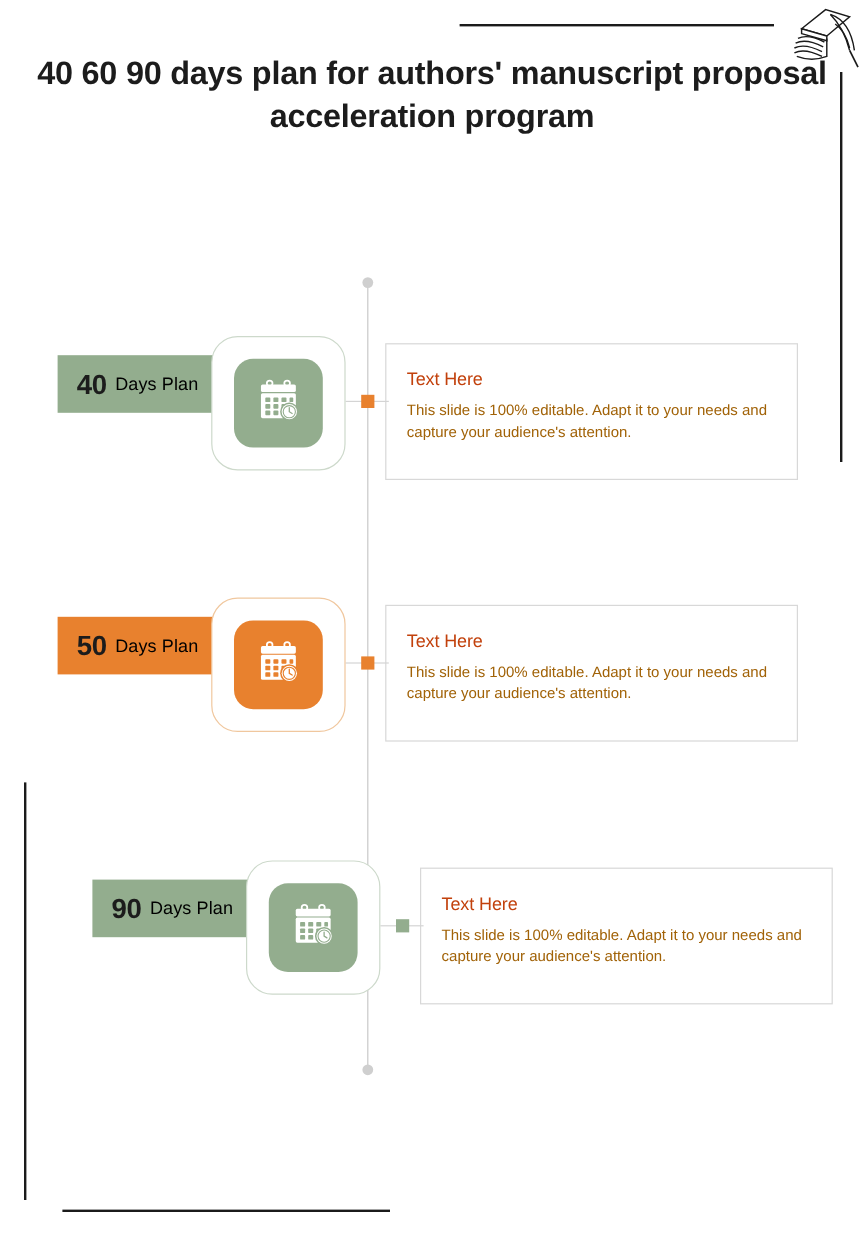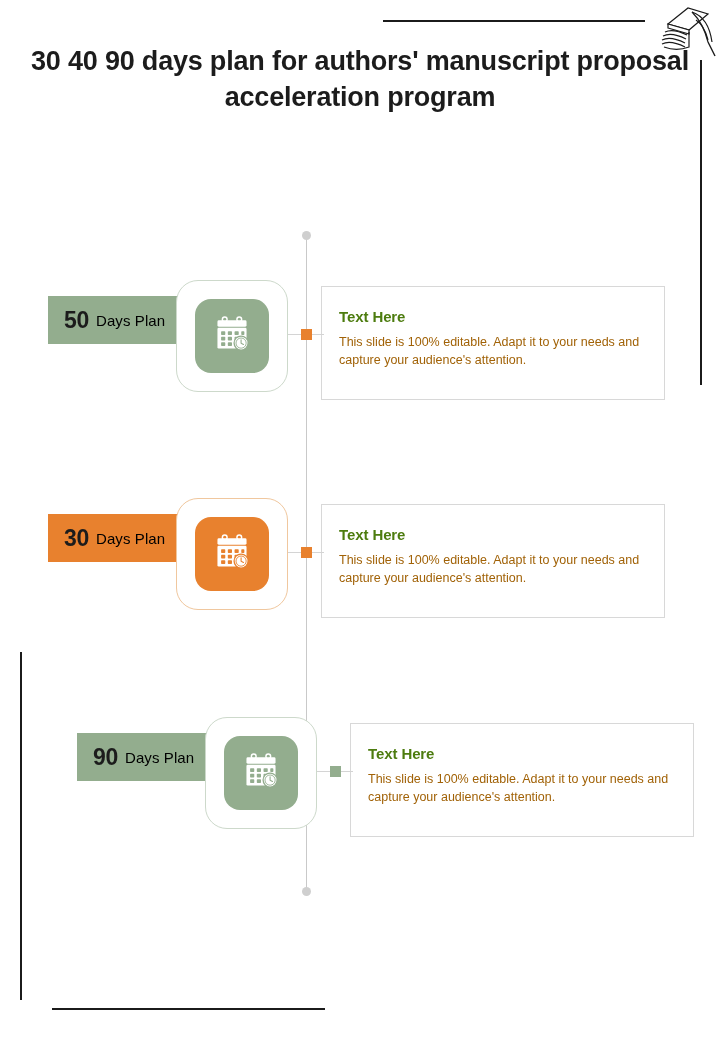--- a/index.html
+++ b/index.html
@@ -124,22 +124,22 @@
 
   
   .text-card {
     position:absolute; left:321px; top:8px;
     width:344px; height:114px;
     background:#ffffff;
     border:1px solid #d8d8d8;
     padding:21px 20px 0 17px;
   }
   .text-card h3 {
-    font-size:15px; font-weight:bold;
-    color:#4d7c0f; margin-bottom:8px;
+    font-size:15px; font-weight:normal;
+    color:#c2410c; margin-bottom:8px;
     letter-spacing:-0.1px;
   }
   .text-card p {
     font-size:12.5px; line-height:1.45;
     color:#a16207;
   }
 </style>
 </head>
 <body>
 
@@ -161,29 +161,29 @@
         <path d="M14 42 C20 39 29 41 37 45"></path>
         <path d="M16 45 C24 48 33 48 41 45 L41 30"></path>
         <path d="M44 10 C56 14 62 26 64 40"></path>
         <path d="M44 10 C52 18 57 28 60 40"></path>
         <path d="M60 40 L67 54" stroke-width="1.4"></path>
         <path d="M48 18 C54 22 58 30 60 38"></path>
       </g>
     </svg>
   </div>
 
-  <h1 class="title">30 40 90 days plan for authors' manuscript proposal acceleration program</h1>
+  <h1 class="title">40 60 90 days plan for authors' manuscript proposal acceleration program</h1>
 
   <div class="spine"></div>
   <div class="spine-dot top"></div>
   <div class="spine-dot bottom"></div>
 
   <div class="row r1">
     <div class="label-bar" style="background:#93ad8e">
-      <span class="label-num">50</span>
+      <span class="label-num">40</span>
       <span class="label-text">Days Plan</span>
     </div>
 
     <div class="icon-card" style="border-color:#cdd9cb">
       <div class="icon-tile" style="background:#93ad8e">
         <span>
           <svg viewBox="0 0 44 44" width="40" height="40">
             <g fill="#ffffff">
               <circle cx="14" cy="6" r="2.6" fill="none" stroke="#ffffff" stroke-width="1.6"></circle>
               <circle cx="30" cy="6" r="2.6" fill="none" stroke="#ffffff" stroke-width="1.6"></circle>
@@ -215,21 +215,21 @@
     <div class="connector-sq" style="background:#e8812e"></div>
 
     <div class="text-card">
       <h3>Text Here</h3>
       <p>This slide is 100% editable. Adapt it to your needs and capture your audience's attention.</p>
     </div>
   </div>
 
   <div class="row r2">
     <div class="label-bar" style="background:#e8812e">
-      <span class="label-num">30</span>
+      <span class="label-num">50</span>
       <span class="label-text">Days Plan</span>
     </div>
 
     <div class="icon-card" style="border-color:#f0c79e">
       <div class="icon-tile" style="background:#e8812e">
         <span>
           <svg viewBox="0 0 44 44" width="40" height="40">
             <g fill="#ffffff">
               <circle cx="14" cy="6" r="2.6" fill="none" stroke="#ffffff" stroke-width="1.6"></circle>
               <circle cx="30" cy="6" r="2.6" fill="none" stroke="#ffffff" stroke-width="1.6"></circle>

